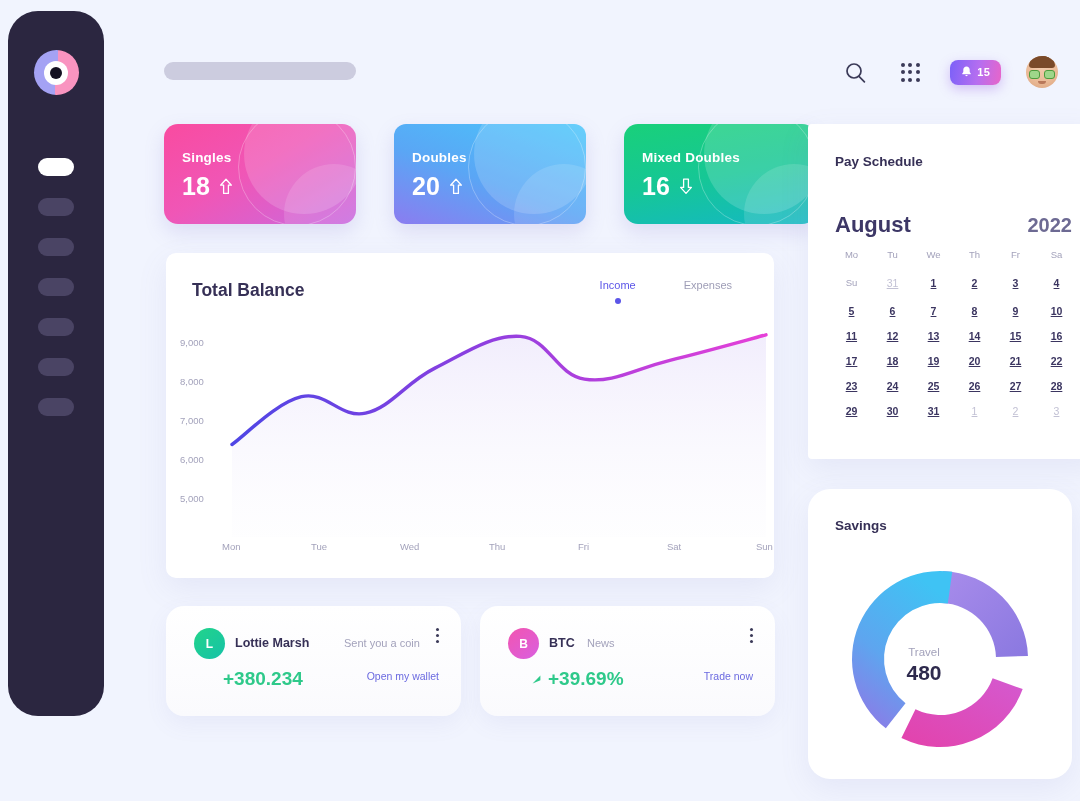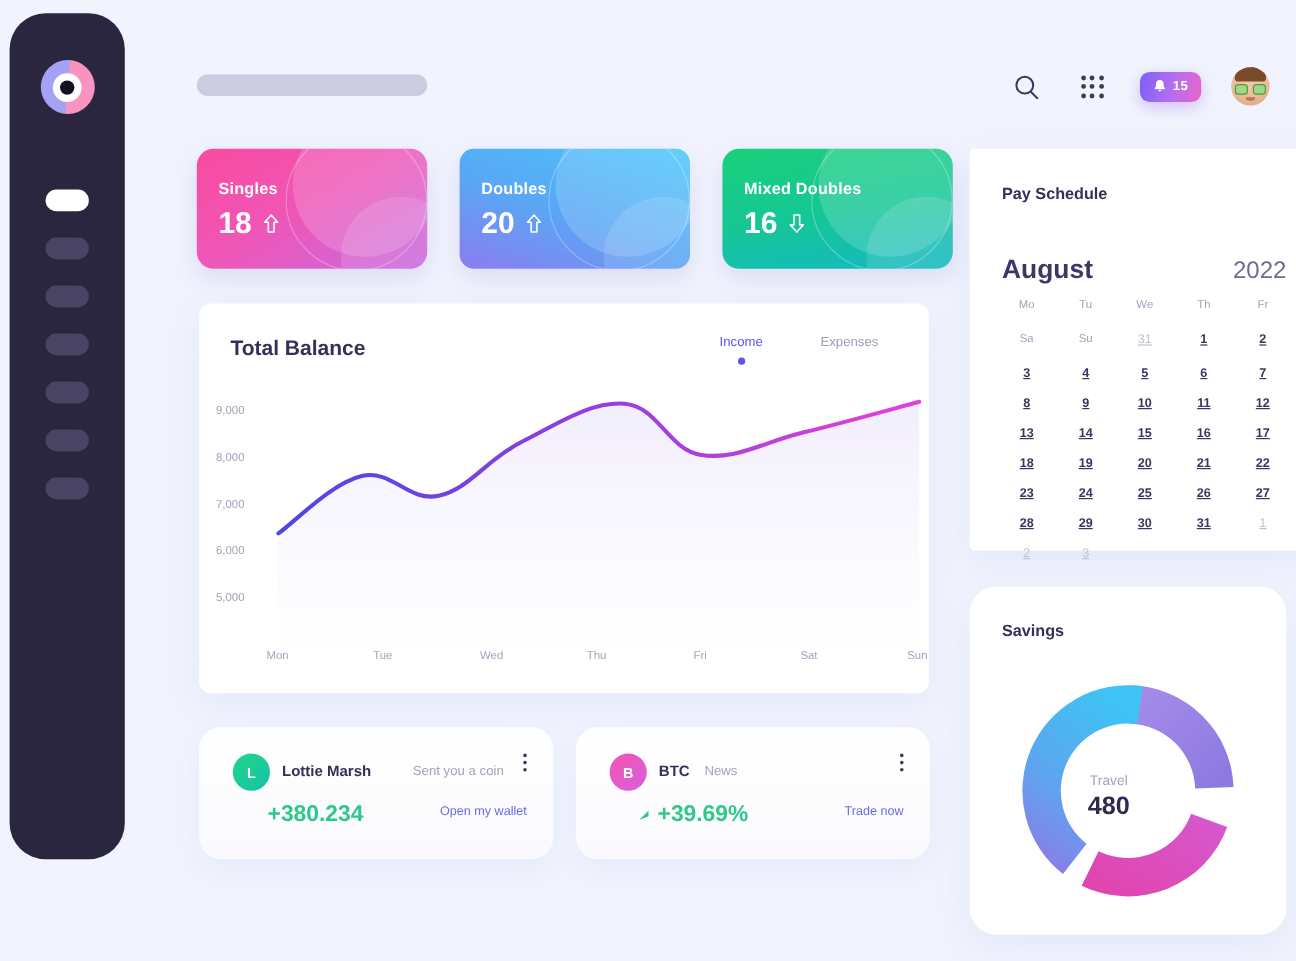--- a/index.html
+++ b/index.html
@@ -68,21 +68,21 @@
     background:#7a4a2a; border-radius:50% 50% 0 0; transform:rotate(18deg); }
   .av-glass{ position:absolute; top:14px; left:2px; width:28px; height:9px; }
   .av-glass i{ position:absolute; top:0; width:11px; height:9px; border:1.6px solid #4e9b3e;
     border-radius:3px; background:#9fd68a; }
   .av-glass i:first-child{ left:1px; }
   .av-glass i:last-child{ right:1px; }
   .av-mouth{ position:absolute; left:12px; top:25px; width:8px; height:3px;
     border-radius:0 0 5px 5px; background:#b9785a; }
 
   
-  .stats { position:absolute; left:164px; top:124px; display:flex; gap:27px; }
+  .stats { position:absolute; left:164px; top:124px; display:flex; gap:38px; }
   .stat {
     position:relative; width:192px; height:100px; border-radius:14px;
     overflow:hidden; color:#fff; cursor:pointer;
     box-shadow:0 8px 20px rgba(120,110,200,.18);
   }
   .stat .deco { position:absolute; inset:0; pointer-events:none; }
   .stat .c1,.stat .c2,.stat .c3 { position:absolute; border-radius:50%; }
   .stat .c1 { width:120px; height:120px; right:-8px; top:-30px; background:rgba(255,255,255,.16); }
   .stat .c2 { width:100px; height:100px; right:-28px; bottom:-40px; background:rgba(255,255,255,.13); }
   .stat .c3 { width:118px; height:118px; left:74px; top:-16px; border:1px solid rgba(255,255,255,.28); background:transparent; }
@@ -134,23 +134,23 @@
 
   
   .pay {
     position:absolute; left:808px; top:124px; width:291px; height:335px;
     background:#fff; border-radius:4px;
     box-shadow:0 10px 30px rgba(120,120,190,.10);
   }
   .pay h3 { position:absolute; left:27px; top:30px; font-size:13.5px; font-weight:bold; color:#363056; }
   .cal-head { position:absolute; left:27px; top:88px; right:27px; display:flex; align-items:baseline; justify-content:space-between; }
   .cal-month { font-size:22px; font-weight:bold; color:#3d3766; }
-  .cal-year  { font-size:20px; color:#6d6a93; font-weight:normal; }
+  .cal-year  { font-size:20px; color:#6d6a93; font-weight:bold; }
   .cal-grid { position:absolute; left:23px; top:125px; right:22px;
-    display:grid; grid-template-columns:repeat(5,1fr); row-gap:13px; }
+    display:grid; grid-template-columns:repeat(6,1fr); row-gap:13px; }
   .cal-grid .dow { font-size:9.5px; color:#a3a2bb; text-align:center; padding-bottom:4px; }
   .cal-grid .day { font-size:10.5px; font-weight:bold; color:#3b3560; text-align:center; cursor:pointer;text-decoration:underline; }
   .cal-grid .day.mute { color:#c2c1d4; font-weight:normal; }
 
   .savings {
     position:absolute; left:808px; top:489px; width:264px; height:290px;
     background:#fff; border-radius:22px;
     box-shadow:0 10px 30px rgba(120,120,190,.10);
   }
   .savings h3 { position:absolute; left:27px; top:29px; font-size:13.5px; font-weight:bold; color:#363056; }

